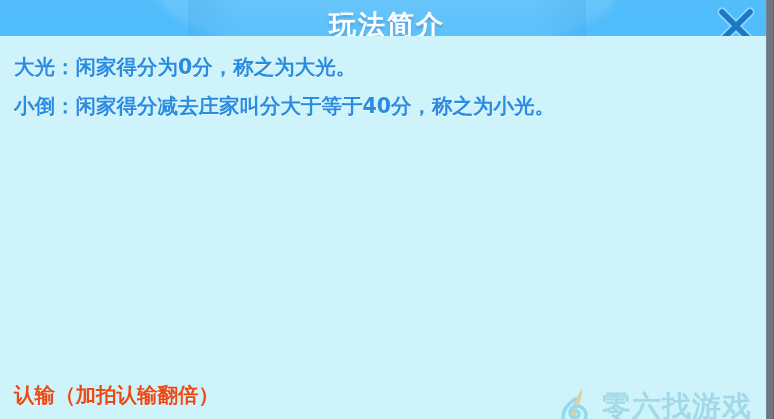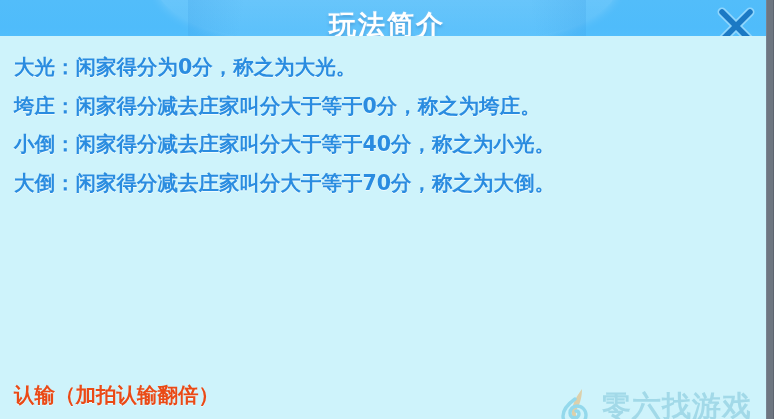--- a/index.html
+++ b/index.html
@@ -186,23 +186,21 @@
           </g>
         </svg>
       </span>
     </div>
   </div>
 
   <div class="body-area">
 
     <div class="rules-list">
       <div class="rule-line">大光：闲家得分为0分，称之为大光。</div>
-      <div class="rule-line">垮庄：闲家得分减去庄家叫分大于等于0分，称之为垮庄。</div>
       <div class="rule-line">小倒：闲家得分减去庄家叫分大于等于40分，称之为小光。</div>
-      <div class="rule-line">大倒：闲家得分减去庄家叫分大于等于70分，称之为大倒。</div>
     </div>
 
     <div class="section-block">
       <div class="section-line">认输（加拍认输翻倍）</div>
 
     </div>
 
     <div class="watermark">
       <div class="wm-row">
         <span class="wm-logo">

